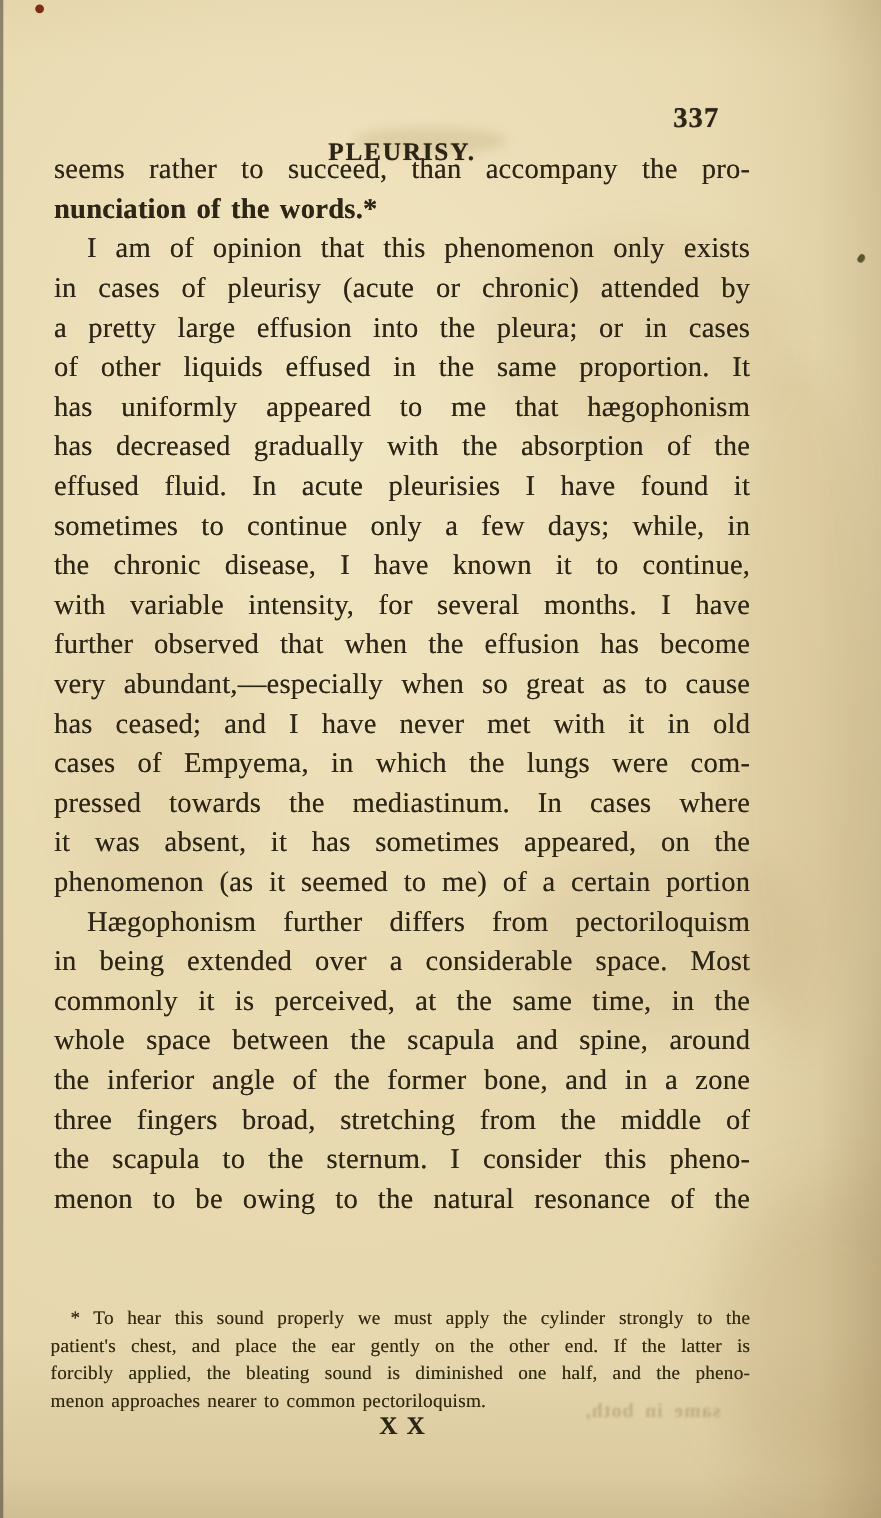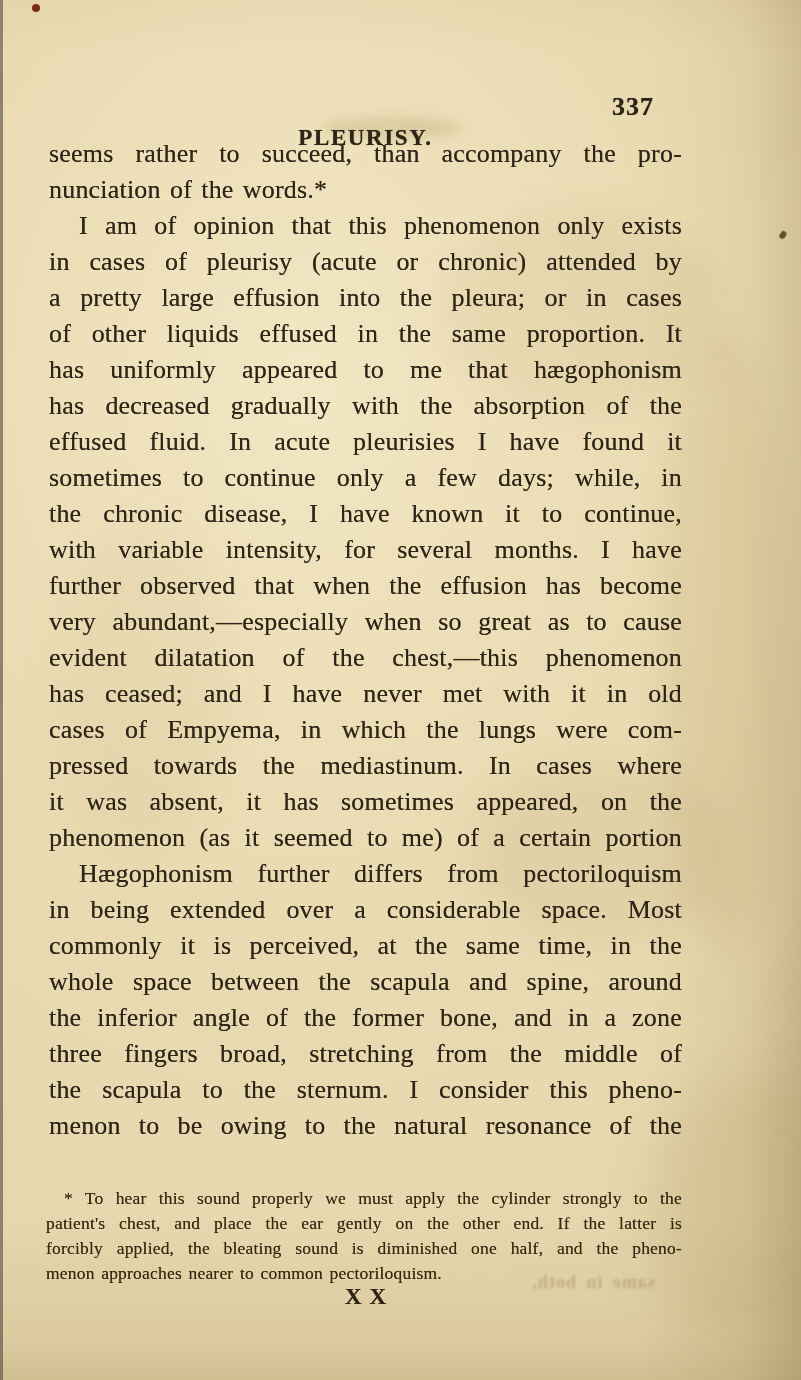--- a/index.html
+++ b/index.html
@@ -36,21 +36,21 @@
   
   .body-text{
     position:absolute;top:136px;left:49px;width:633px;
     font-size:26px;word-spacing:2.5px;letter-spacing:0.2px;
     text-shadow:0 0 0.6px rgba(45,36,20,0.7);
   }
   .bline{
     height:36px;line-height:36px;white-space:nowrap;
     text-align:justify;text-align-last:justify;
   }
-  .bline.pend{text-align-last:left;}
+  .bline.pend{text-align-last:left;font-weight:bold;}
   .bline.indent{text-indent:30px;}
   
   .footnote{
     position:absolute;top:1186px;left:46px;width:636px;
     font-size:17.5px;word-spacing:2px;letter-spacing:0.2px;
     font-weight:normal;color:#33290f;
     text-shadow:0 0 0.5px rgba(50,40,18,0.6);
   }
   .fline{
     height:25px;line-height:25px;white-space:nowrap;
@@ -110,21 +110,20 @@
       <div class="bline">a pretty large effusion into the pleura; or in cases</div>
       <div class="bline">of other liquids effused in the same proportion. It</div>
       <div class="bline">has uniformly appeared to me that hægophonism</div>
       <div class="bline">has decreased gradually with the absorption of the</div>
       <div class="bline">effused fluid. In acute pleurisies I have found it</div>
       <div class="bline">sometimes to continue only a few days; while, in</div>
       <div class="bline">the chronic disease, I have known it to continue,</div>
       <div class="bline">with variable intensity, for several months. I have</div>
       <div class="bline">further observed that when the effusion has become</div>
       <div class="bline">very abundant,—especially when so great as to cause</div>
-      <div class="bline">evident dilatation of the chest,—this phenomenon</div>
       <div class="bline">has ceased; and I have never met with it in old</div>
       <div class="bline">cases of Empyema, in which the lungs were com-</div>
       <div class="bline">pressed towards the mediastinum. In cases where</div>
       <div class="bline">it was absent, it has sometimes appeared, on the</div>
       <div class="bline">phenomenon (as it seemed to me) of a certain portion</div>
       <div class="bline indent">Hægophonism further differs from pectoriloquism</div>
       <div class="bline">in being extended over a considerable space. Most</div>
       <div class="bline">commonly it is perceived, at the same time, in the</div>
       <div class="bline">whole space between the scapula and spine, around</div>
       <div class="bline">the inferior angle of the former bone, and in a zone</div>

